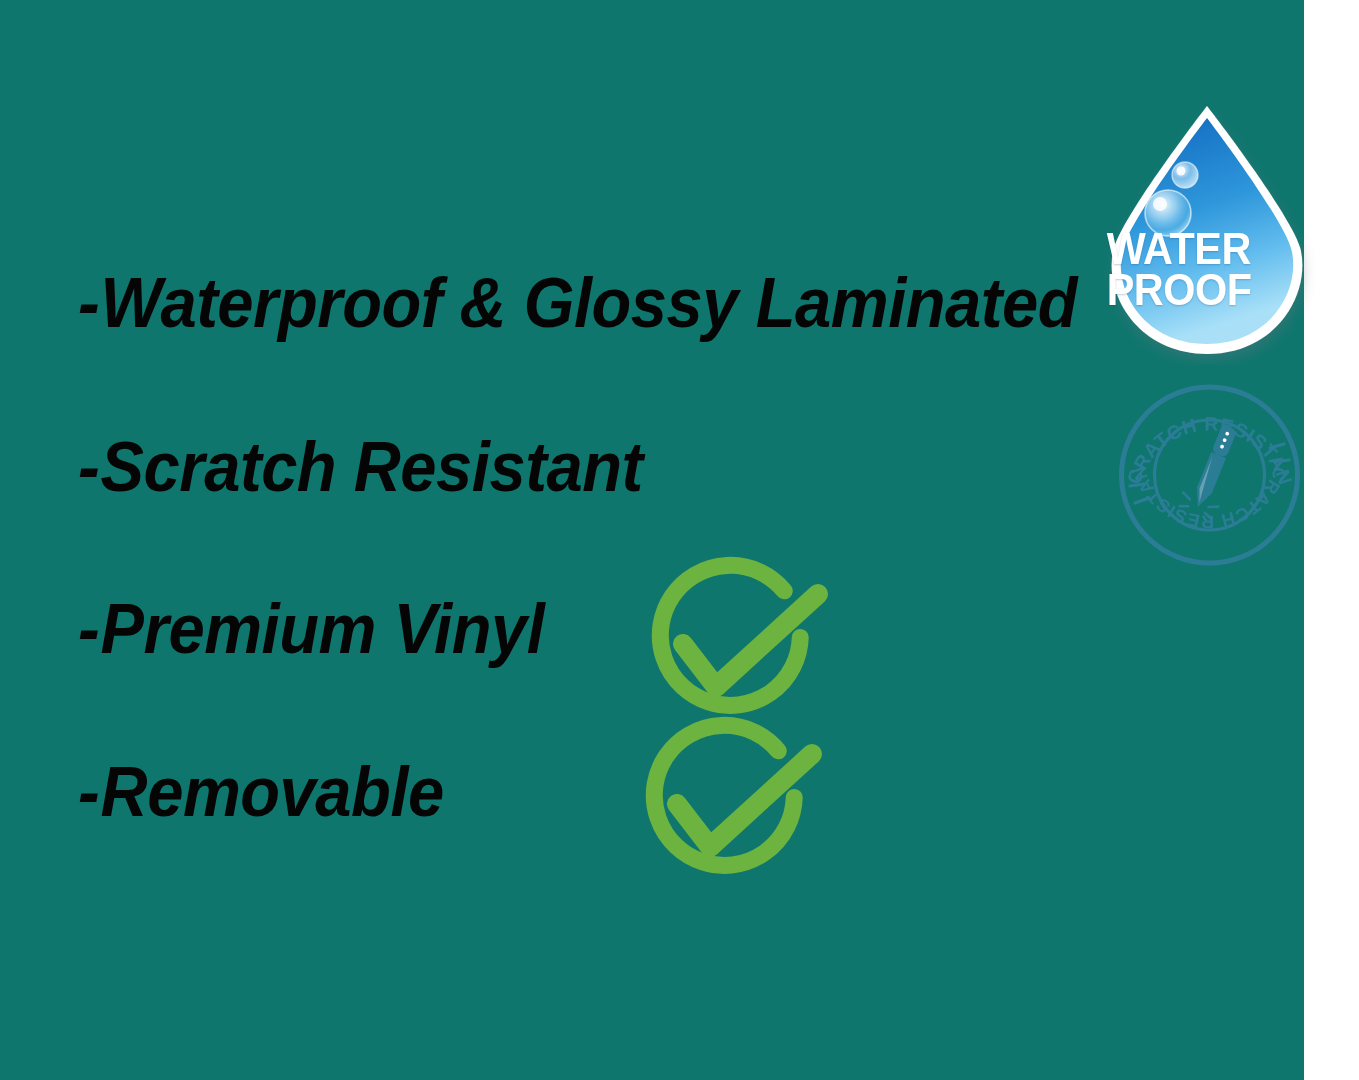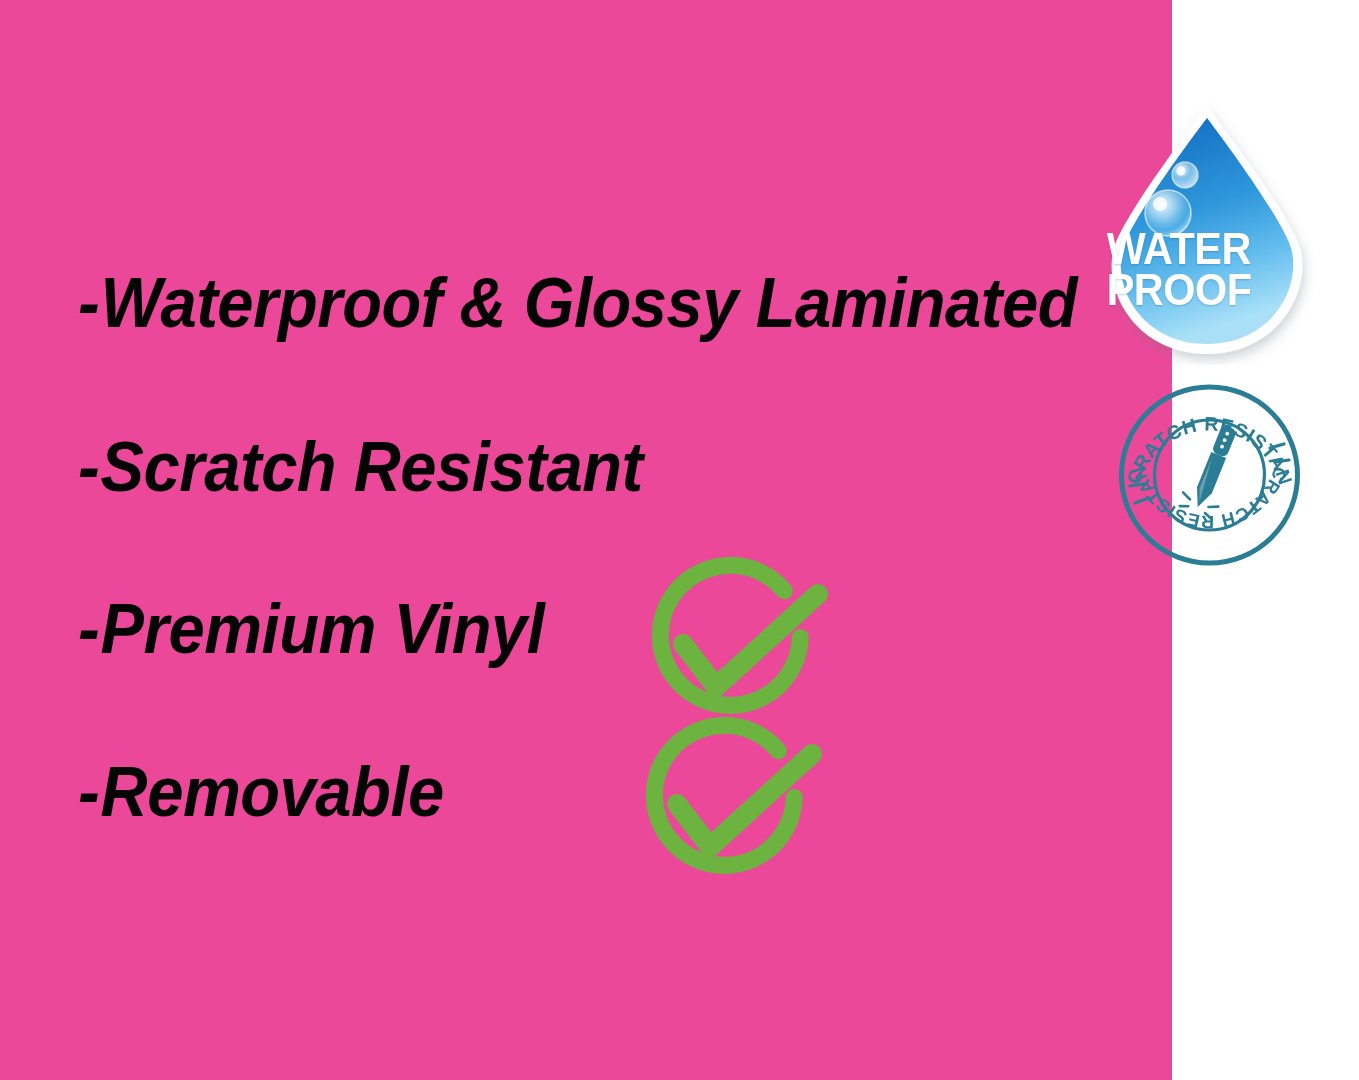--- a/index.html
+++ b/index.html
@@ -11,23 +11,23 @@
     width: 1359px;
     height: 1080px;
     position: relative;
     overflow: hidden;
     font-family: "Liberation Sans", sans-serif;
   }
 
   #canvas {
     position: absolute;
     inset: 0;
-    width: 1172px;
+    width: 1304px;
     height: 1080px;
-    background: #ec4899;
+    background: #0f766e;
   }
 
   
   .feature-line {
     position: absolute;
     left: 78px;
     font-family: "Liberation Sans", sans-serif;
     font-weight: bold;
     font-style: italic;
     font-size: 70px;

